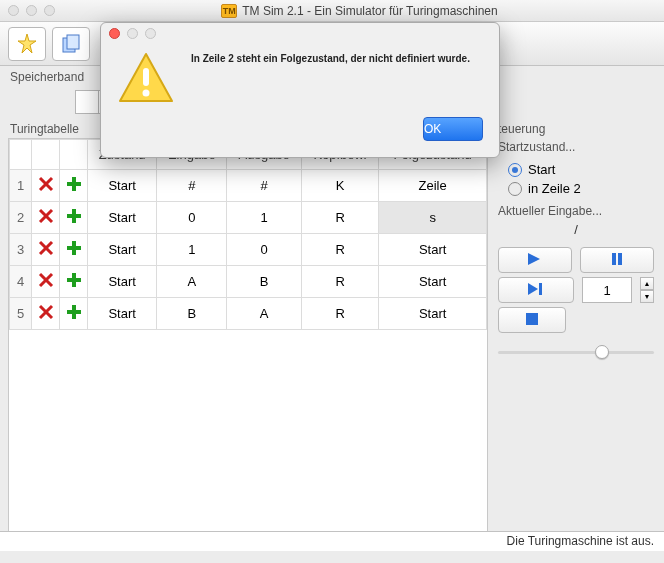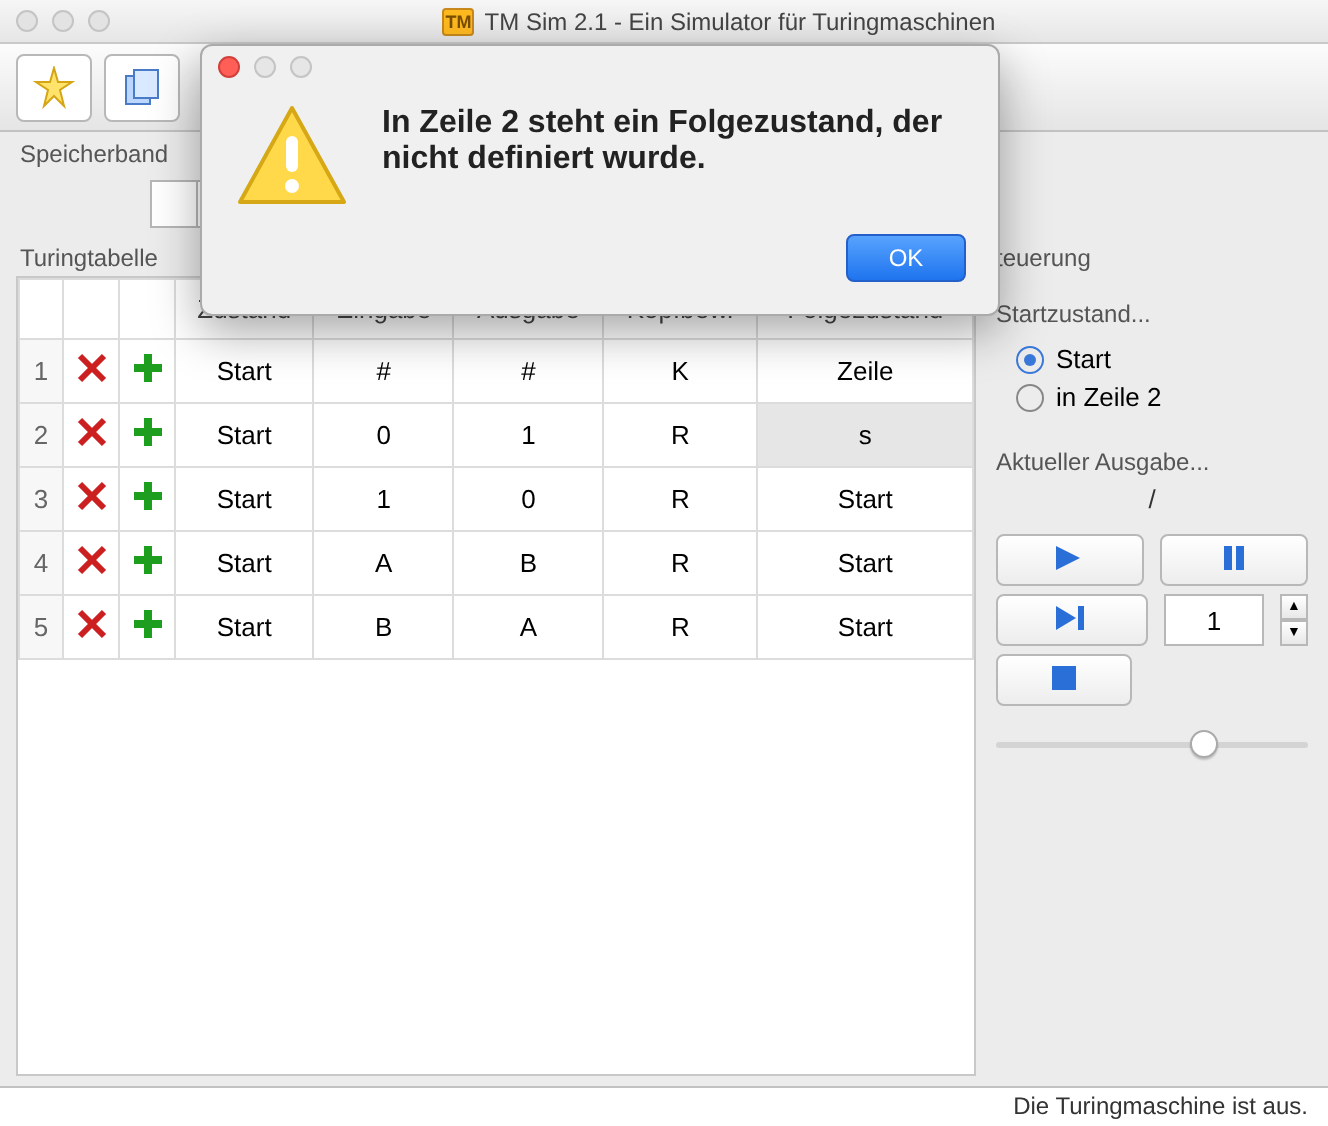--- a/index.html
+++ b/index.html
@@ -35,54 +35,54 @@
 .table th, .table td { border: 1px solid #dcdcdc; padding: 6px 4px; text-align: center; background: #fff; font-weight: normal; }
 .table th { background: #fff; color: #444; height: 30px; }
 .table td.rownum { width: 22px; background: #f7f7f7; color: #666; }
 .table td.iconcell { width: 28px; }
 .table td.selcell { background: #e6e6e6; }
 .del-ico, .add-ico { display: inline-block; }
 .del-ico svg, .add-ico svg { display:block; }
 
 
 .steer { width: 160px; padding-top: 0; }
-.group-label { font-size: 12px; color: #555; margin: 12px 0 2px 2px; }
+.group-label { font-size: 12px; color: #555; margin: 2px 0 2px 2px; }
 .radio-group { padding: 4px; }
 .radio-row { display: flex; align-items: center; gap: 6px; padding: 2px 8px; font-size: 13px; }
 .radio { width: 14px; height: 14px; border-radius: 50%; border: 1px solid #888; display: inline-block; position: relative; }
 .radio.checked { border-color: #3a79d9; }
 .radio.checked::after { content:""; position:absolute; inset:3px; border-radius:50%; background:#3a79d9; }
 .state-now { text-align: center; font-size: 13px; color: #333; padding: 2px 0 6px; }
 .ctrl-row { display: flex; gap: 8px; margin: 4px 2px; }
 .ctrl-btn { flex: 1; height: 26px; border: 1px solid #b8b8b8; border-radius: 4px; background: linear-gradient(#fff,#ededed); display:flex; align-items:center; justify-content:center; }
 .num-input { width: 50px; height: 26px; border: 1px solid #b8b8b8; background:#fff; text-align:center; font-size:13px; }
 .stepper { width: 14px; height: 26px; display:flex; flex-direction:column; }
 .stepper div { flex:1; border:1px solid #b8b8b8; background:linear-gradient(#fff,#e8e8e8); font-size:7px; display:flex; align-items:center; justify-content:center; }
 
 
 .slider { margin: 10px 2px 0; height: 18px; position: relative; }
 .slider-track { position:absolute; top:8px; left:0; right:0; height:3px; background:#d4d4d4; border-radius:2px; }
 .slider-thumb { position:absolute; top:2px; left:62%; width:14px; height:14px; background:#fff; border:1px solid #aaa; border-radius:50%; box-shadow:0 1px 1px rgba(0,0,0,0.2); }
 
 
-.status { position:absolute; bottom:0; left:0; right:0; height:20px; background:#fff; border-top:1px solid #c2c2c2; text-align:right; padding:2px 10px; font-size:12px; color:#333; }
+.status { position:absolute; bottom:12px; left:0; right:0; height:20px; background:#fff; border-top:1px solid #c2c2c2; text-align:right; padding:2px 10px; font-size:12px; color:#333; }
 
 
 .dialog-mask { position:absolute; inset:0; pointer-events:none; }
 .dialog { position:absolute; top:22px; left:100px; width:400px; background:#f0f0f0; border:1px solid #aaa; border-radius:6px; box-shadow:0 8px 24px rgba(0,0,0,0.35); pointer-events:auto; }
 .dialog-titlebar { height:20px; display:flex; align-items:center; padding:0 8px; gap:7px; }
 .dialog-titlebar span { width:11px; height:11px; border-radius:50%; }
 .dtl-close { background:#ff5f57; border:1px solid #d1403a; }
 .dtl-min { background:#e6e6e6; border:1px solid #c4c4c4; }
 .dtl-max { background:#e6e6e6; border:1px solid #c4c4c4; }
 .dialog-body { display:flex; padding:8px 16px 12px; gap:16px; }
 .warn-ico { width:58px; height:54px; }
-.dialog-msg { flex:1; font-size:16px; font-weight:bold; color:#222; padding-top:2px; }
+.dialog-msg { flex:1; font-size:10px; font-weight:bold; color:#222; padding-top:2px; }
 .dialog-btns { display:flex; justify-content:flex-end; padding:0 16px 16px; }
-.ok-btn { width:60px; height:24px; border-radius:4px; border:1px solid #2460c9; background:linear-gradient(#57a3ff,#1f74ee); color:#fff; font-size:12px; text-align:center; line-height:22px; }
+.ok-btn { width:60px; height:24px; border-radius:4px; border:1px solid #2460c9; background:linear-gradient(#57a3ff,#1f74ee); color:#fff; font-size:12px; line-height:22px; }
 </style>
 </head>
 <body>
 
 <div class="titlebar">
   <div class="traffic">
     <span></span>
     <span></span>
     <span></span>
   </div>
@@ -230,21 +230,21 @@
     <div class="radio-group">
       <div class="radio-row">
         <span class="radio checked"></span>
         <span>Start</span>
       </div>
       <div class="radio-row">
         <span class="radio"></span>
         <span>in Zeile 2</span>
       </div>
     </div>
-    <div class="group-label">Aktueller Ausgabe...</div>
+    <div class="group-label">Aktueller Eingabe...</div>
     <div class="state-now">/</div>
 
     <div class="ctrl-row">
       <div class="ctrl-btn">
         <span><svg width="14" height="12">
               <polygon points="0,0 12,6 0,12" fill="#2a6ed8"></polygon>
             </svg></span>
       </div>
       <div class="ctrl-btn">
         <span><svg width="12" height="12">

